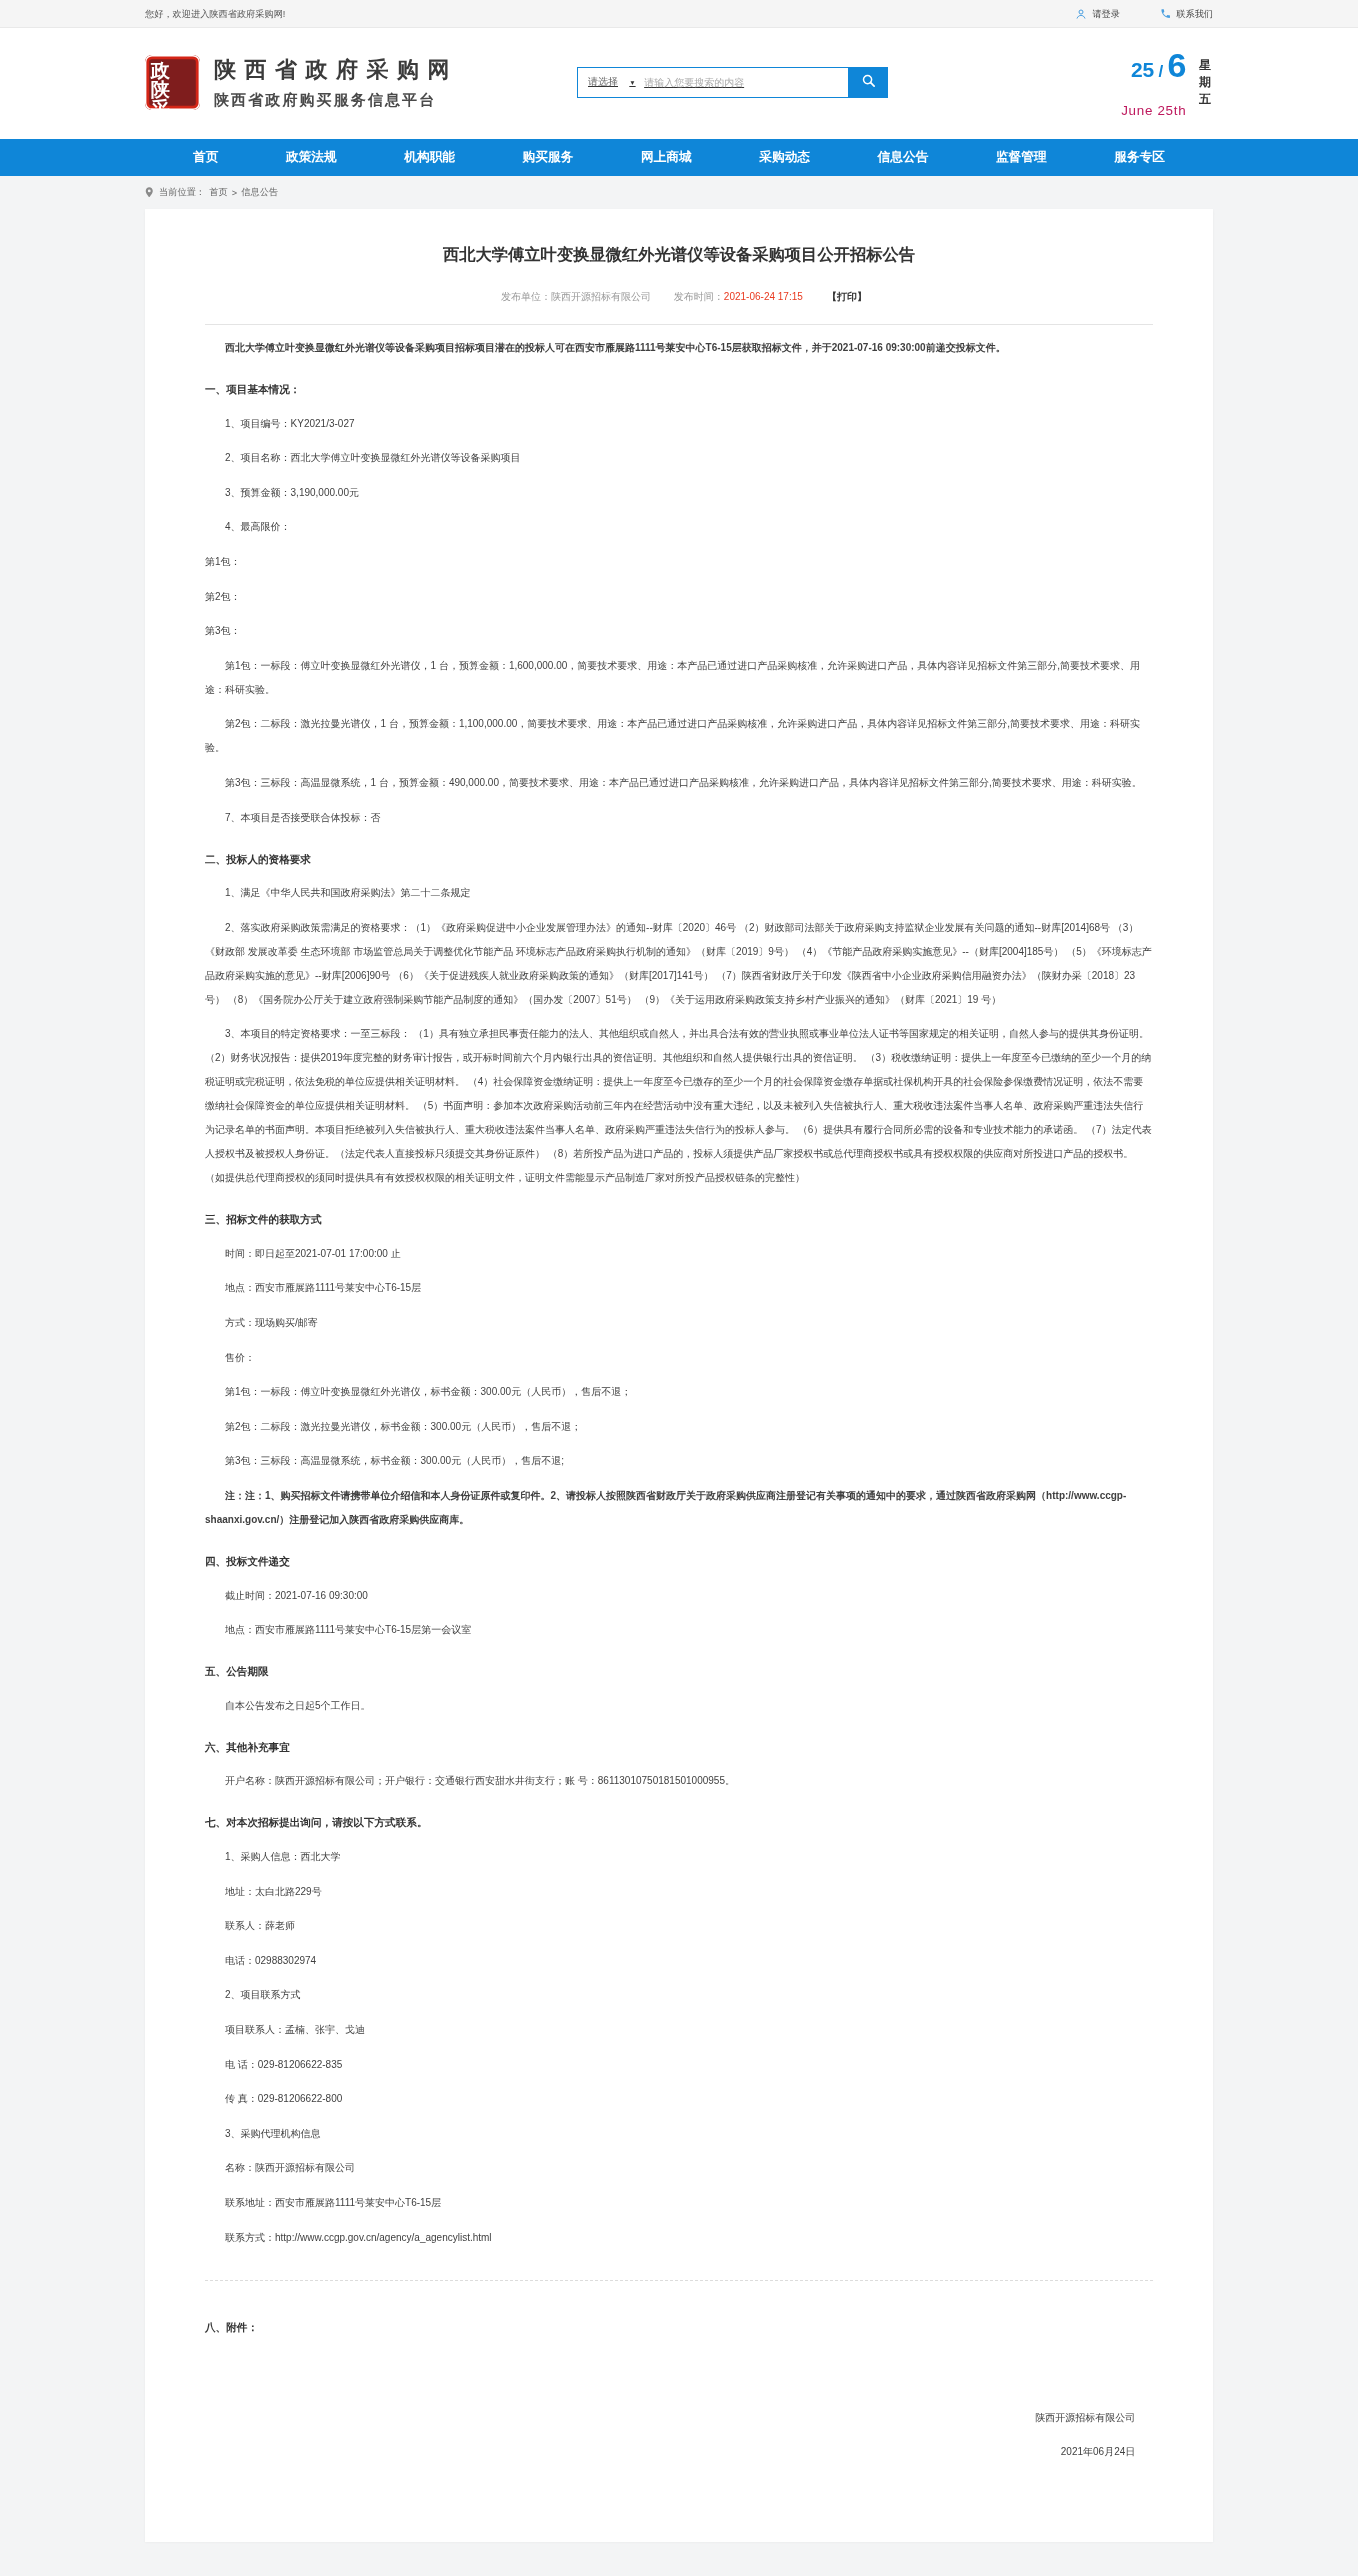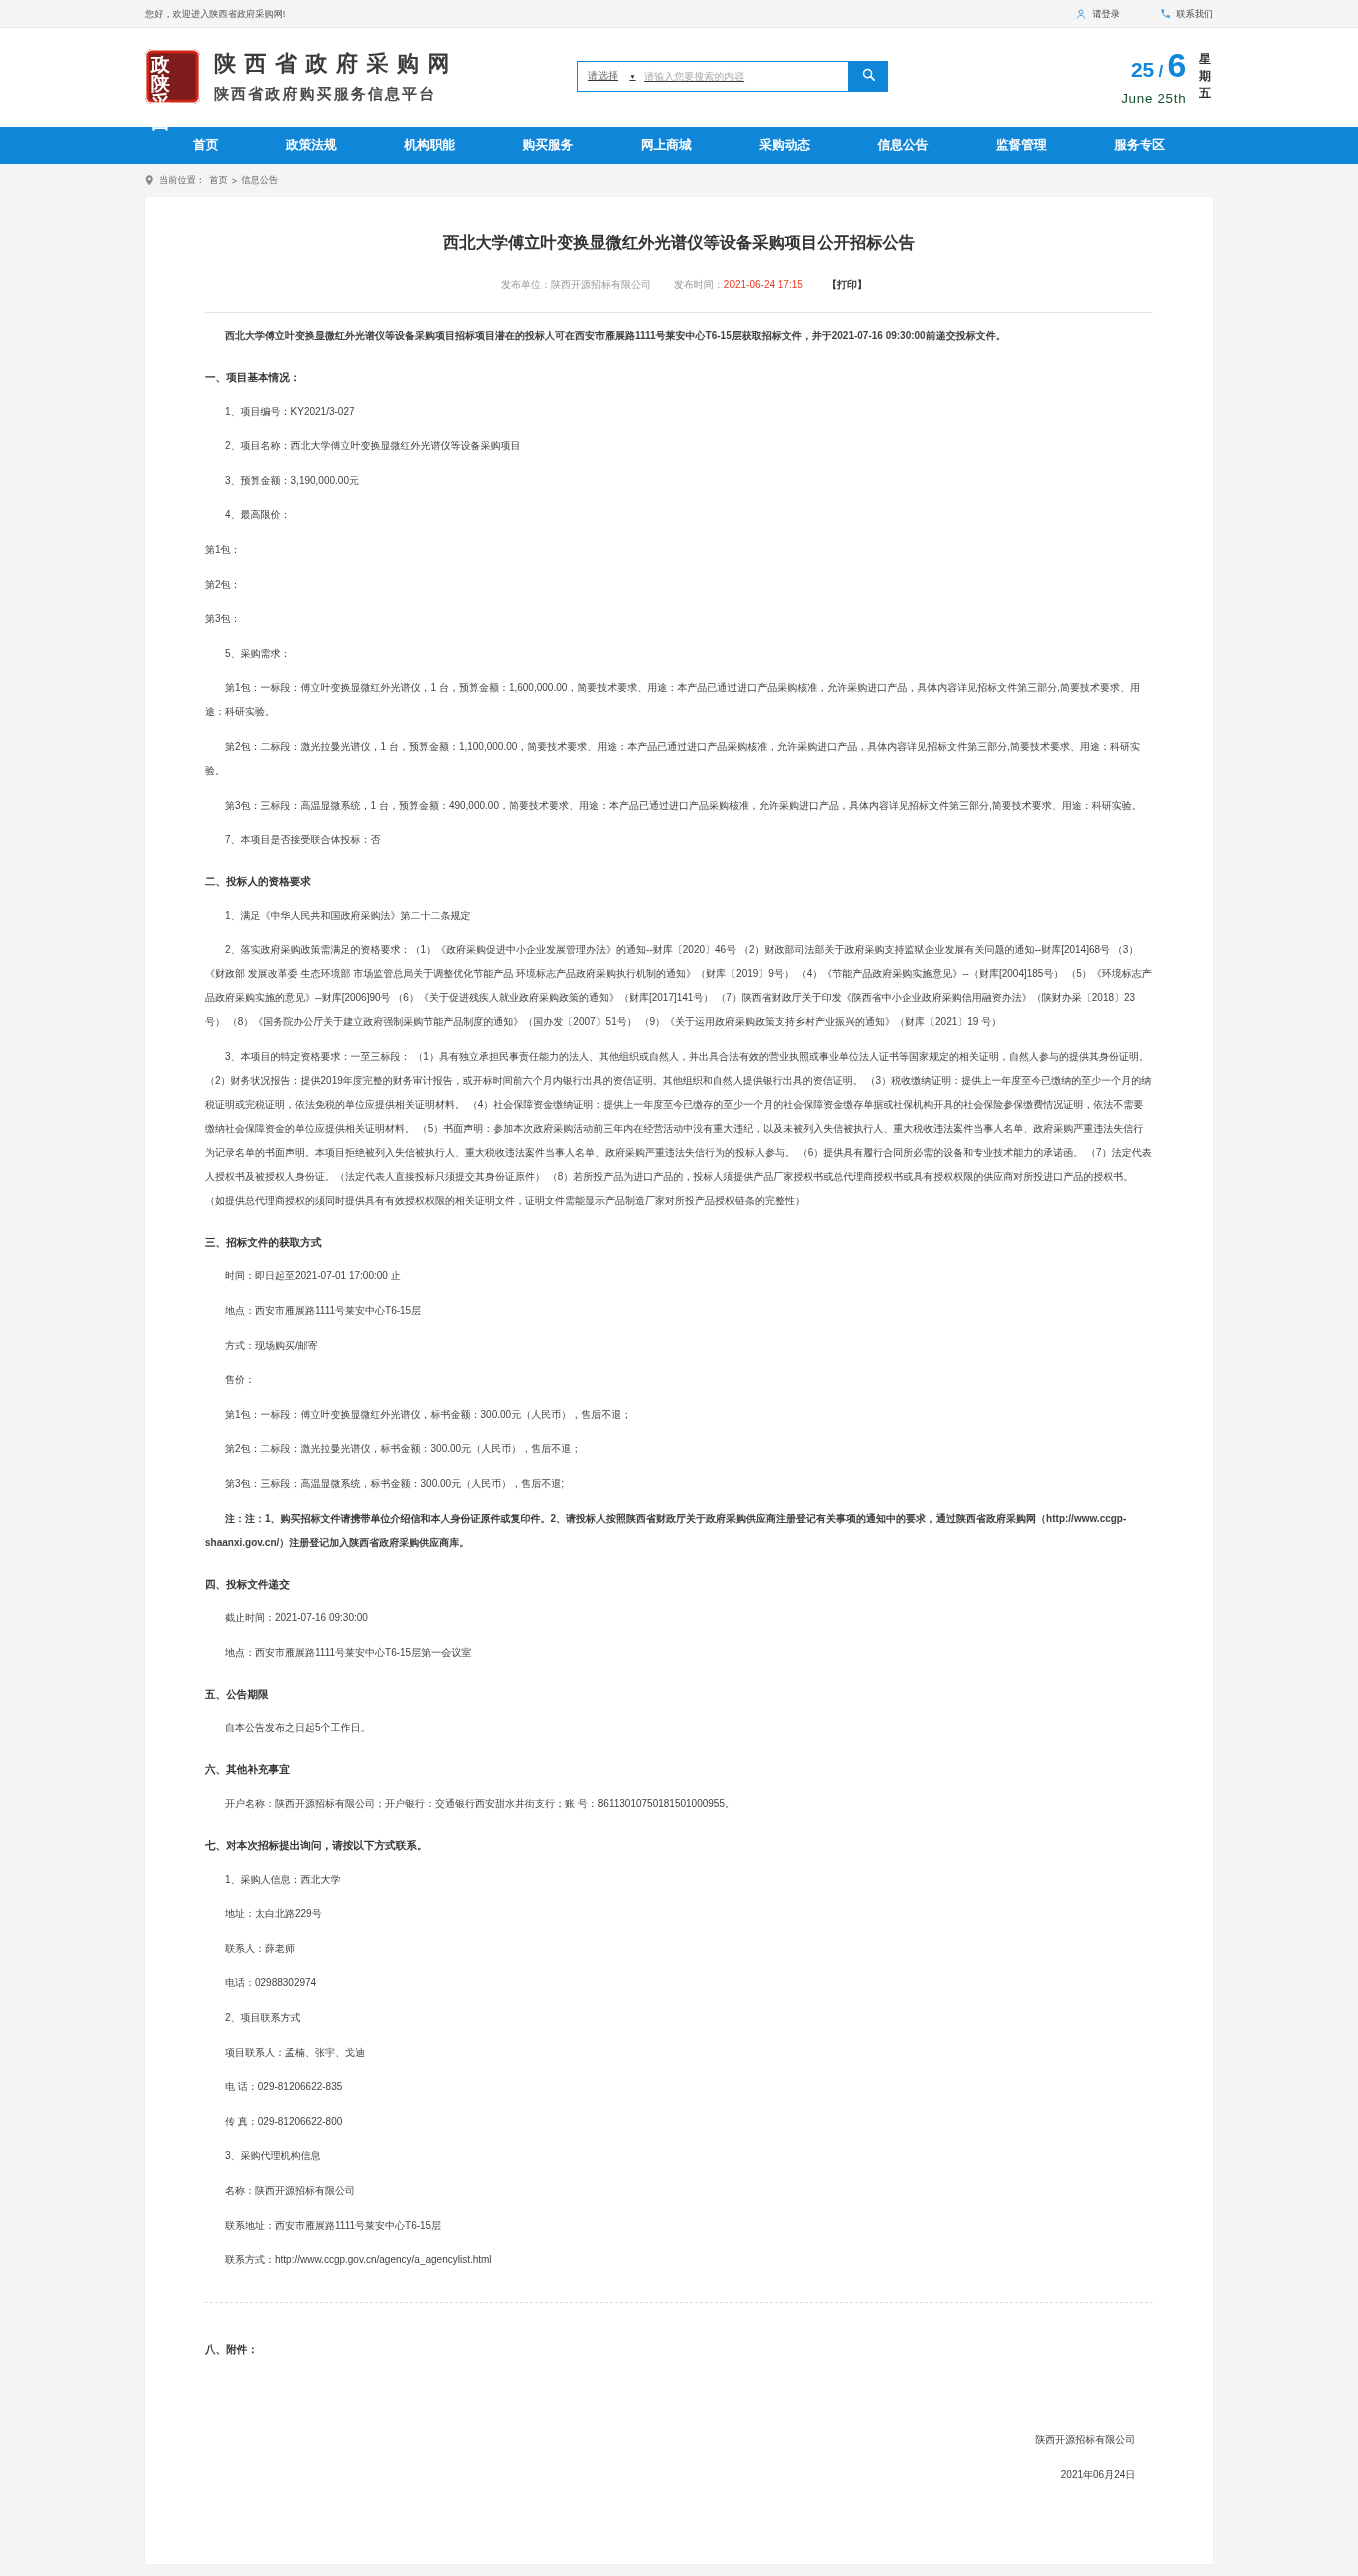--- a/index.html
+++ b/index.html
@@ -36,21 +36,21 @@
   .search input { flex:1; border:none; outline:none; font-size:10px; color:#333; height:100%; font-family:inherit; }
   .search input::placeholder { color:#aaa; }
   .search-btn { width:40px; height:31px; margin:-1.4px; border:none; background:#0f86d8; cursor:pointer; display:flex; align-items:center; justify-content:center; }
 
   .datebox { margin-left:auto; display:flex; align-items:center; }
   .date-col { text-align:right; }
   .date-main { color:#0f86d8; font-weight:bold; display:flex; align-items:baseline; justify-content:flex-end; }
   .date-main .d { font-size:21px; }
   .date-main .sl { font-size:17px; margin:0 4.2px; }
   .date-main .m { font-size:34px; }
-  .date-en { color:#14532d; font-size:13.4px; margin-top:6px; letter-spacing:0.7px; }
+  .date-en { color:#be185d; font-size:13.4px; margin-top:18px; letter-spacing:0.7px; }
   .weekday { width:14px; margin-left:12.7px; font-size:12px; font-weight:bold; color:#333; line-height:17px; word-break:break-all; }
 
   
   .nav { background:#0f86d8; height:37px; }
   .nav-inner { display:flex; justify-content:space-between; align-items:center; height:37px; padding:0 48px; }
   .nav-inner a { color:#fff; font-size:12.7px; font-weight:bold; text-decoration:none; cursor:pointer; white-space:nowrap; }
 
   
   .crumbs { padding:10px 0; font-size:9.2px; color:#666; display:flex; align-items:center; gap:4.2px; }
   .crumbs a { color:#666; text-decoration:none; cursor:pointer; }
@@ -184,21 +184,20 @@
 
   <p class="para intro">西北大学傅立叶变换显微红外光谱仪等设备采购项目招标项目潜在的投标人可在西安市雁展路1111号莱安中心T6-15层获取招标文件，并于2021-07-16 09:30:00前递交投标文件。</p>
       <p class="para h2">一、项目基本情况：</p>
       <p class="para ind">1、项目编号：KY2021/3-027</p>
       <p class="para ind">2、项目名称：西北大学傅立叶变换显微红外光谱仪等设备采购项目</p>
       <p class="para ind">3、预算金额：3,190,000.00元</p>
       <p class="para ind">4、最高限价：</p>
       <p class="para">第1包：</p>
       <p class="para">第2包：</p>
       <p class="para">第3包：</p>
-      <p class="para ind">5、采购需求：</p>
       <p class="para long">第1包：一标段：傅立叶变换显微红外光谱仪，1 台，预算金额：1,600,000.00，简要技术要求、用途：本产品已通过进口产品采购核准，允许采购进口产品，具体内容详见招标文件第三部分,简要技术要求、用途：科研实验。</p>
       <p class="para long">第2包：二标段：激光拉曼光谱仪，1 台，预算金额：1,100,000.00，简要技术要求、用途：本产品已通过进口产品采购核准，允许采购进口产品，具体内容详见招标文件第三部分,简要技术要求、用途：科研实验。</p>
       <p class="para long">第3包：三标段：高温显微系统，1 台，预算金额：490,000.00，简要技术要求、用途：本产品已通过进口产品采购核准，允许采购进口产品，具体内容详见招标文件第三部分,简要技术要求、用途：科研实验。</p>
       <p class="para ind">7、本项目是否接受联合体投标：否</p>
       <p class="para h2">二、投标人的资格要求</p>
       <p class="para ind">1、满足《中华人民共和国政府采购法》第二十二条规定</p>
       <p class="para long">2、落实政府采购政策需满足的资格要求：（1）《政府采购促进中小企业发展管理办法》的通知--财库〔2020〕46号 （2）财政部司法部关于政府采购支持监狱企业发展有关问题的通知--财库[2014]68号 （3）《财政部 发展改革委 生态环境部 市场监管总局关于调整优化节能产品 环境标志产品政府采购执行机制的通知》（财库〔2019〕9号） （4）《节能产品政府采购实施意见》--（财库[2004]185号） （5）《环境标志产品政府采购实施的意见》--财库[2006]90号 （6）《关于促进残疾人就业政府采购政策的通知》（财库[2017]141号） （7）陕西省财政厅关于印发《陕西省中小企业政府采购信用融资办法》（陕财办采〔2018〕23号） （8）《国务院办公厅关于建立政府强制采购节能产品制度的通知》（国办发〔2007〕51号） （9）《关于运用政府采购政策支持乡村产业振兴的通知》（财库〔2021〕19 号）</p>
       <p class="para long">3、本项目的特定资格要求：一至三标段： （1）具有独立承担民事责任能力的法人、其他组织或自然人，并出具合法有效的营业执照或事业单位法人证书等国家规定的相关证明，自然人参与的提供其身份证明。 （2）财务状况报告：提供2019年度完整的财务审计报告，或开标时间前六个月内银行出具的资信证明。其他组织和自然人提供银行出具的资信证明。 （3）税收缴纳证明：提供上一年度至今已缴纳的至少一个月的纳税证明或完税证明，依法免税的单位应提供相关证明材料。 （4）社会保障资金缴纳证明：提供上一年度至今已缴存的至少一个月的社会保障资金缴存单据或社保机构开具的社会保险参保缴费情况证明，依法不需要缴纳社会保障资金的单位应提供相关证明材料。 （5）书面声明：参加本次政府采购活动前三年内在经营活动中没有重大违纪，以及未被列入失信被执行人、重大税收违法案件当事人名单、政府采购严重违法失信行为记录名单的书面声明。本项目拒绝被列入失信被执行人、重大税收违法案件当事人名单、政府采购严重违法失信行为的投标人参与。 （6）提供具有履行合同所必需的设备和专业技术能力的承诺函。 （7）法定代表人授权书及被授权人身份证。（法定代表人直接投标只须提交其身份证原件） （8）若所投产品为进口产品的，投标人须提供产品厂家授权书或总代理商授权书或具有授权权限的供应商对所投进口产品的授权书。（如提供总代理商授权的须同时提供具有有效授权权限的相关证明文件，证明文件需能显示产品制造厂家对所投产品授权链条的完整性）</p>
       <p class="para h2">三、招标文件的获取方式</p>
       <p class="para ind">时间：即日起至2021-07-01 17:00:00 止</p>

